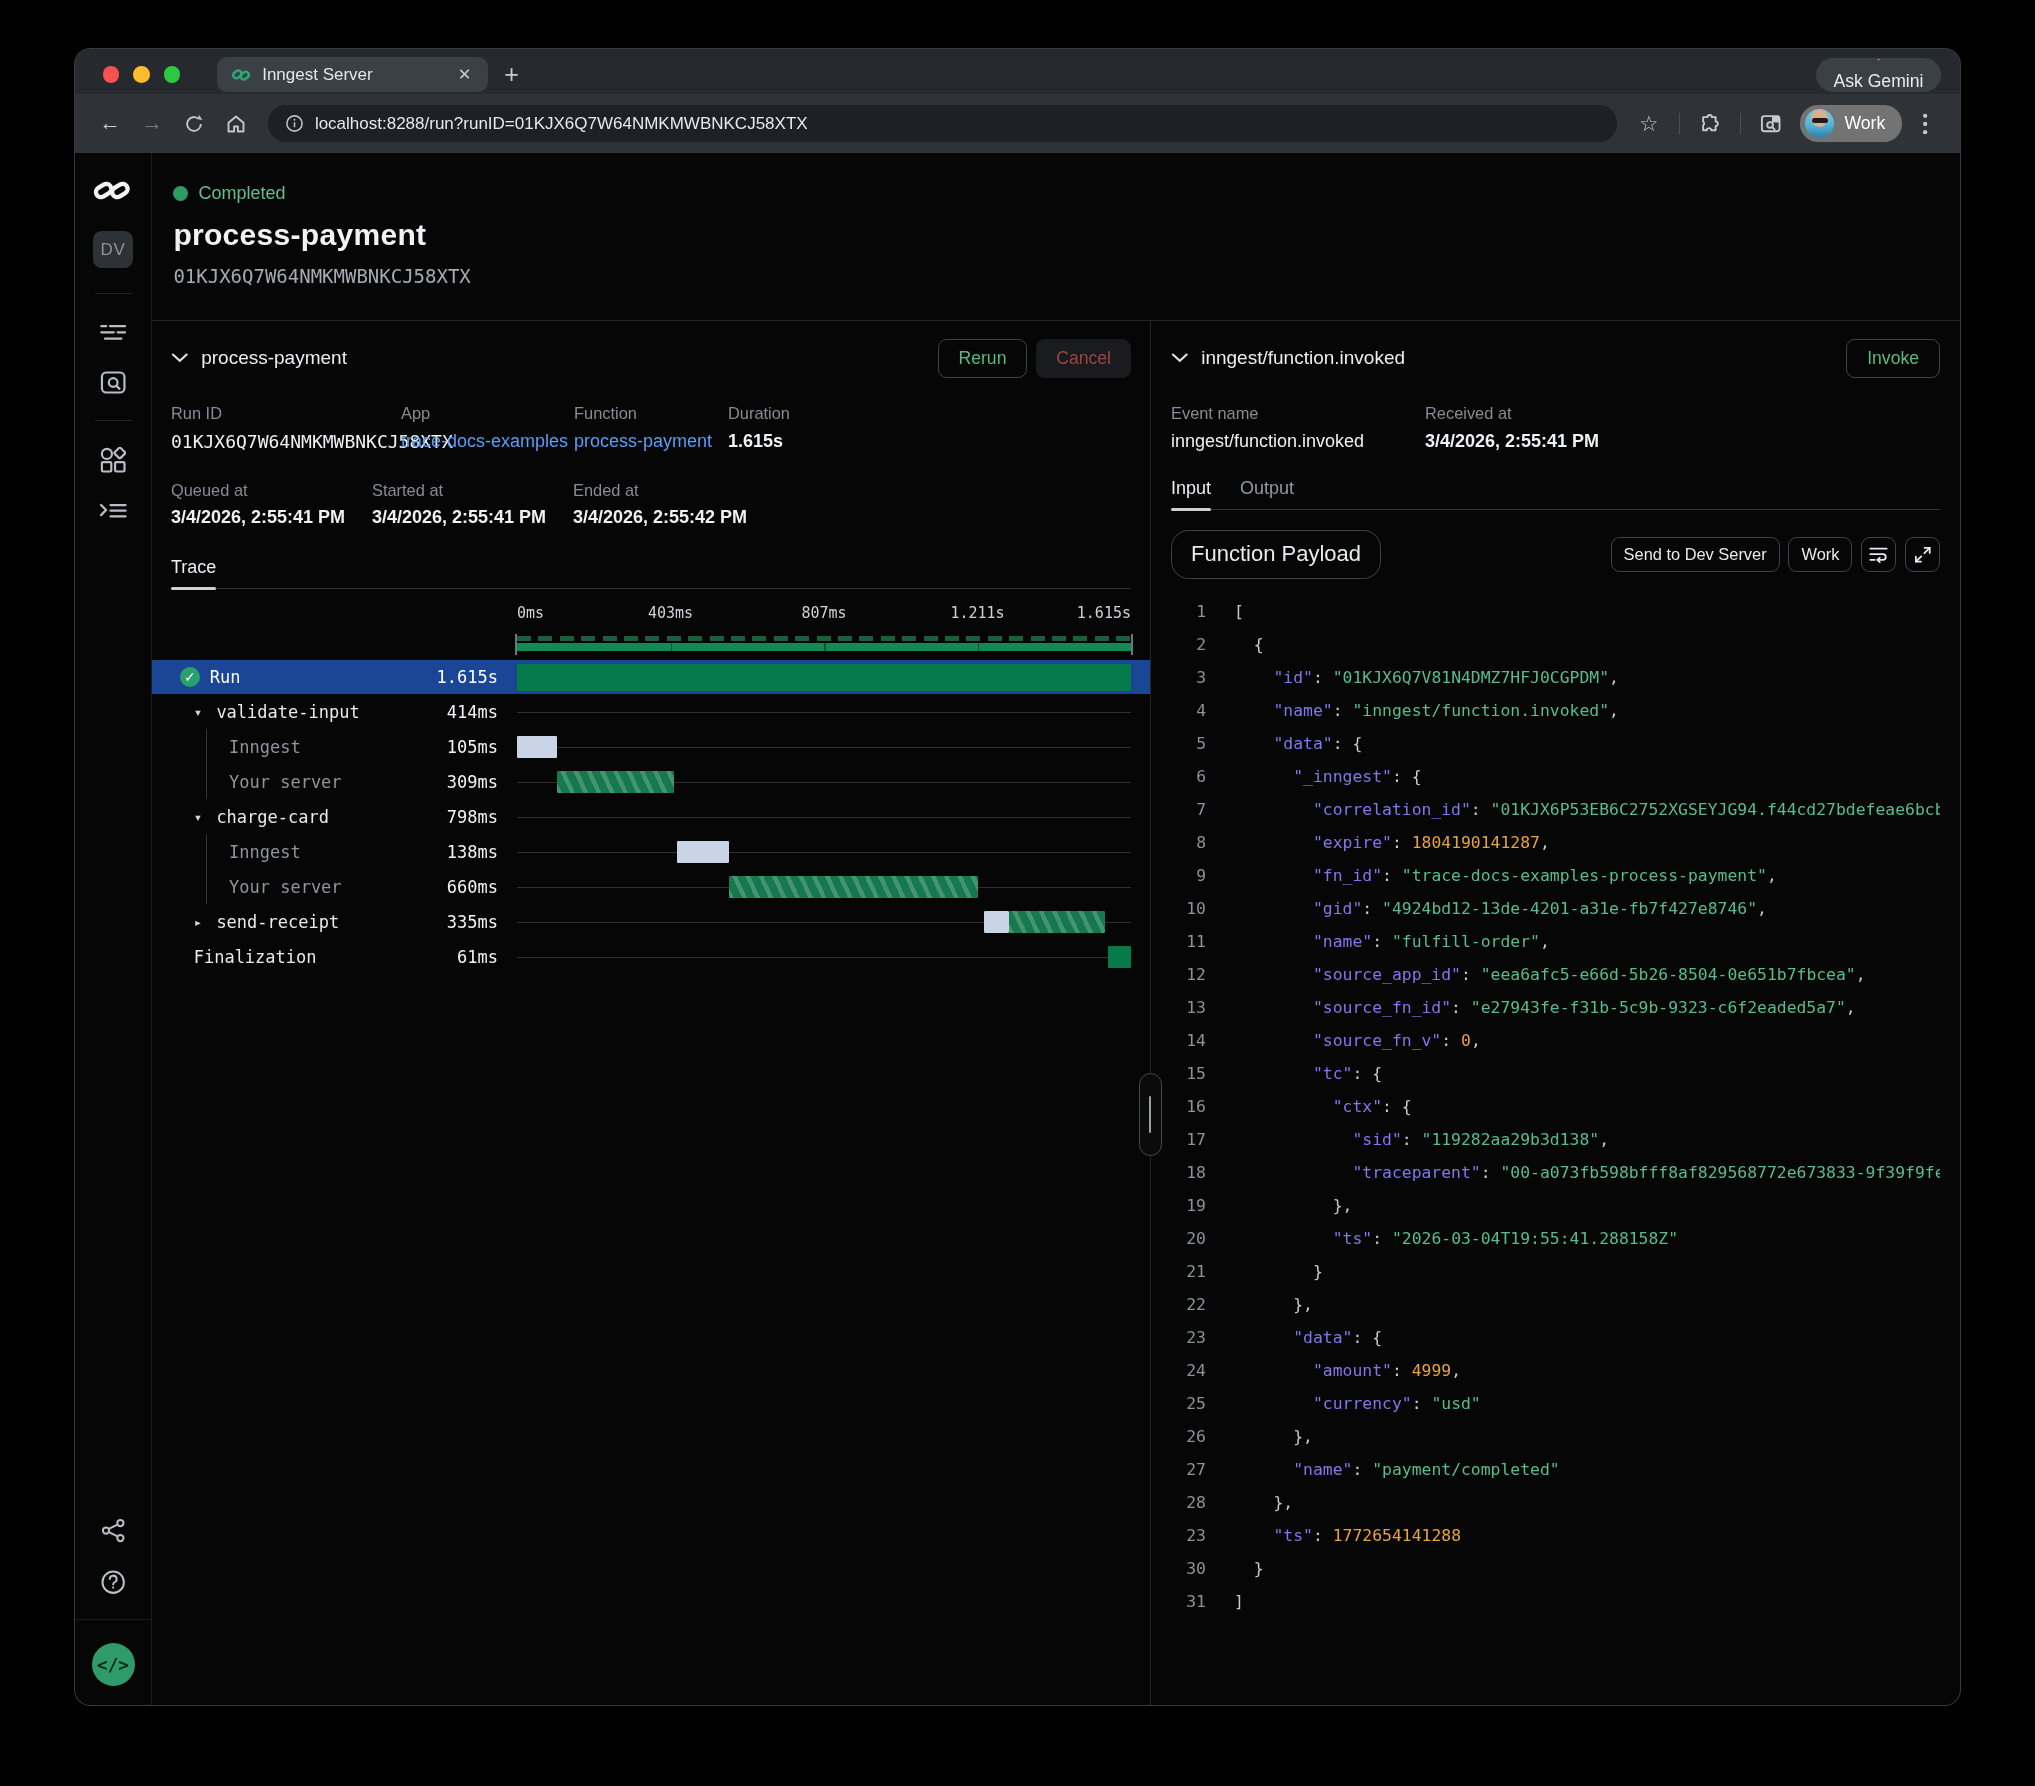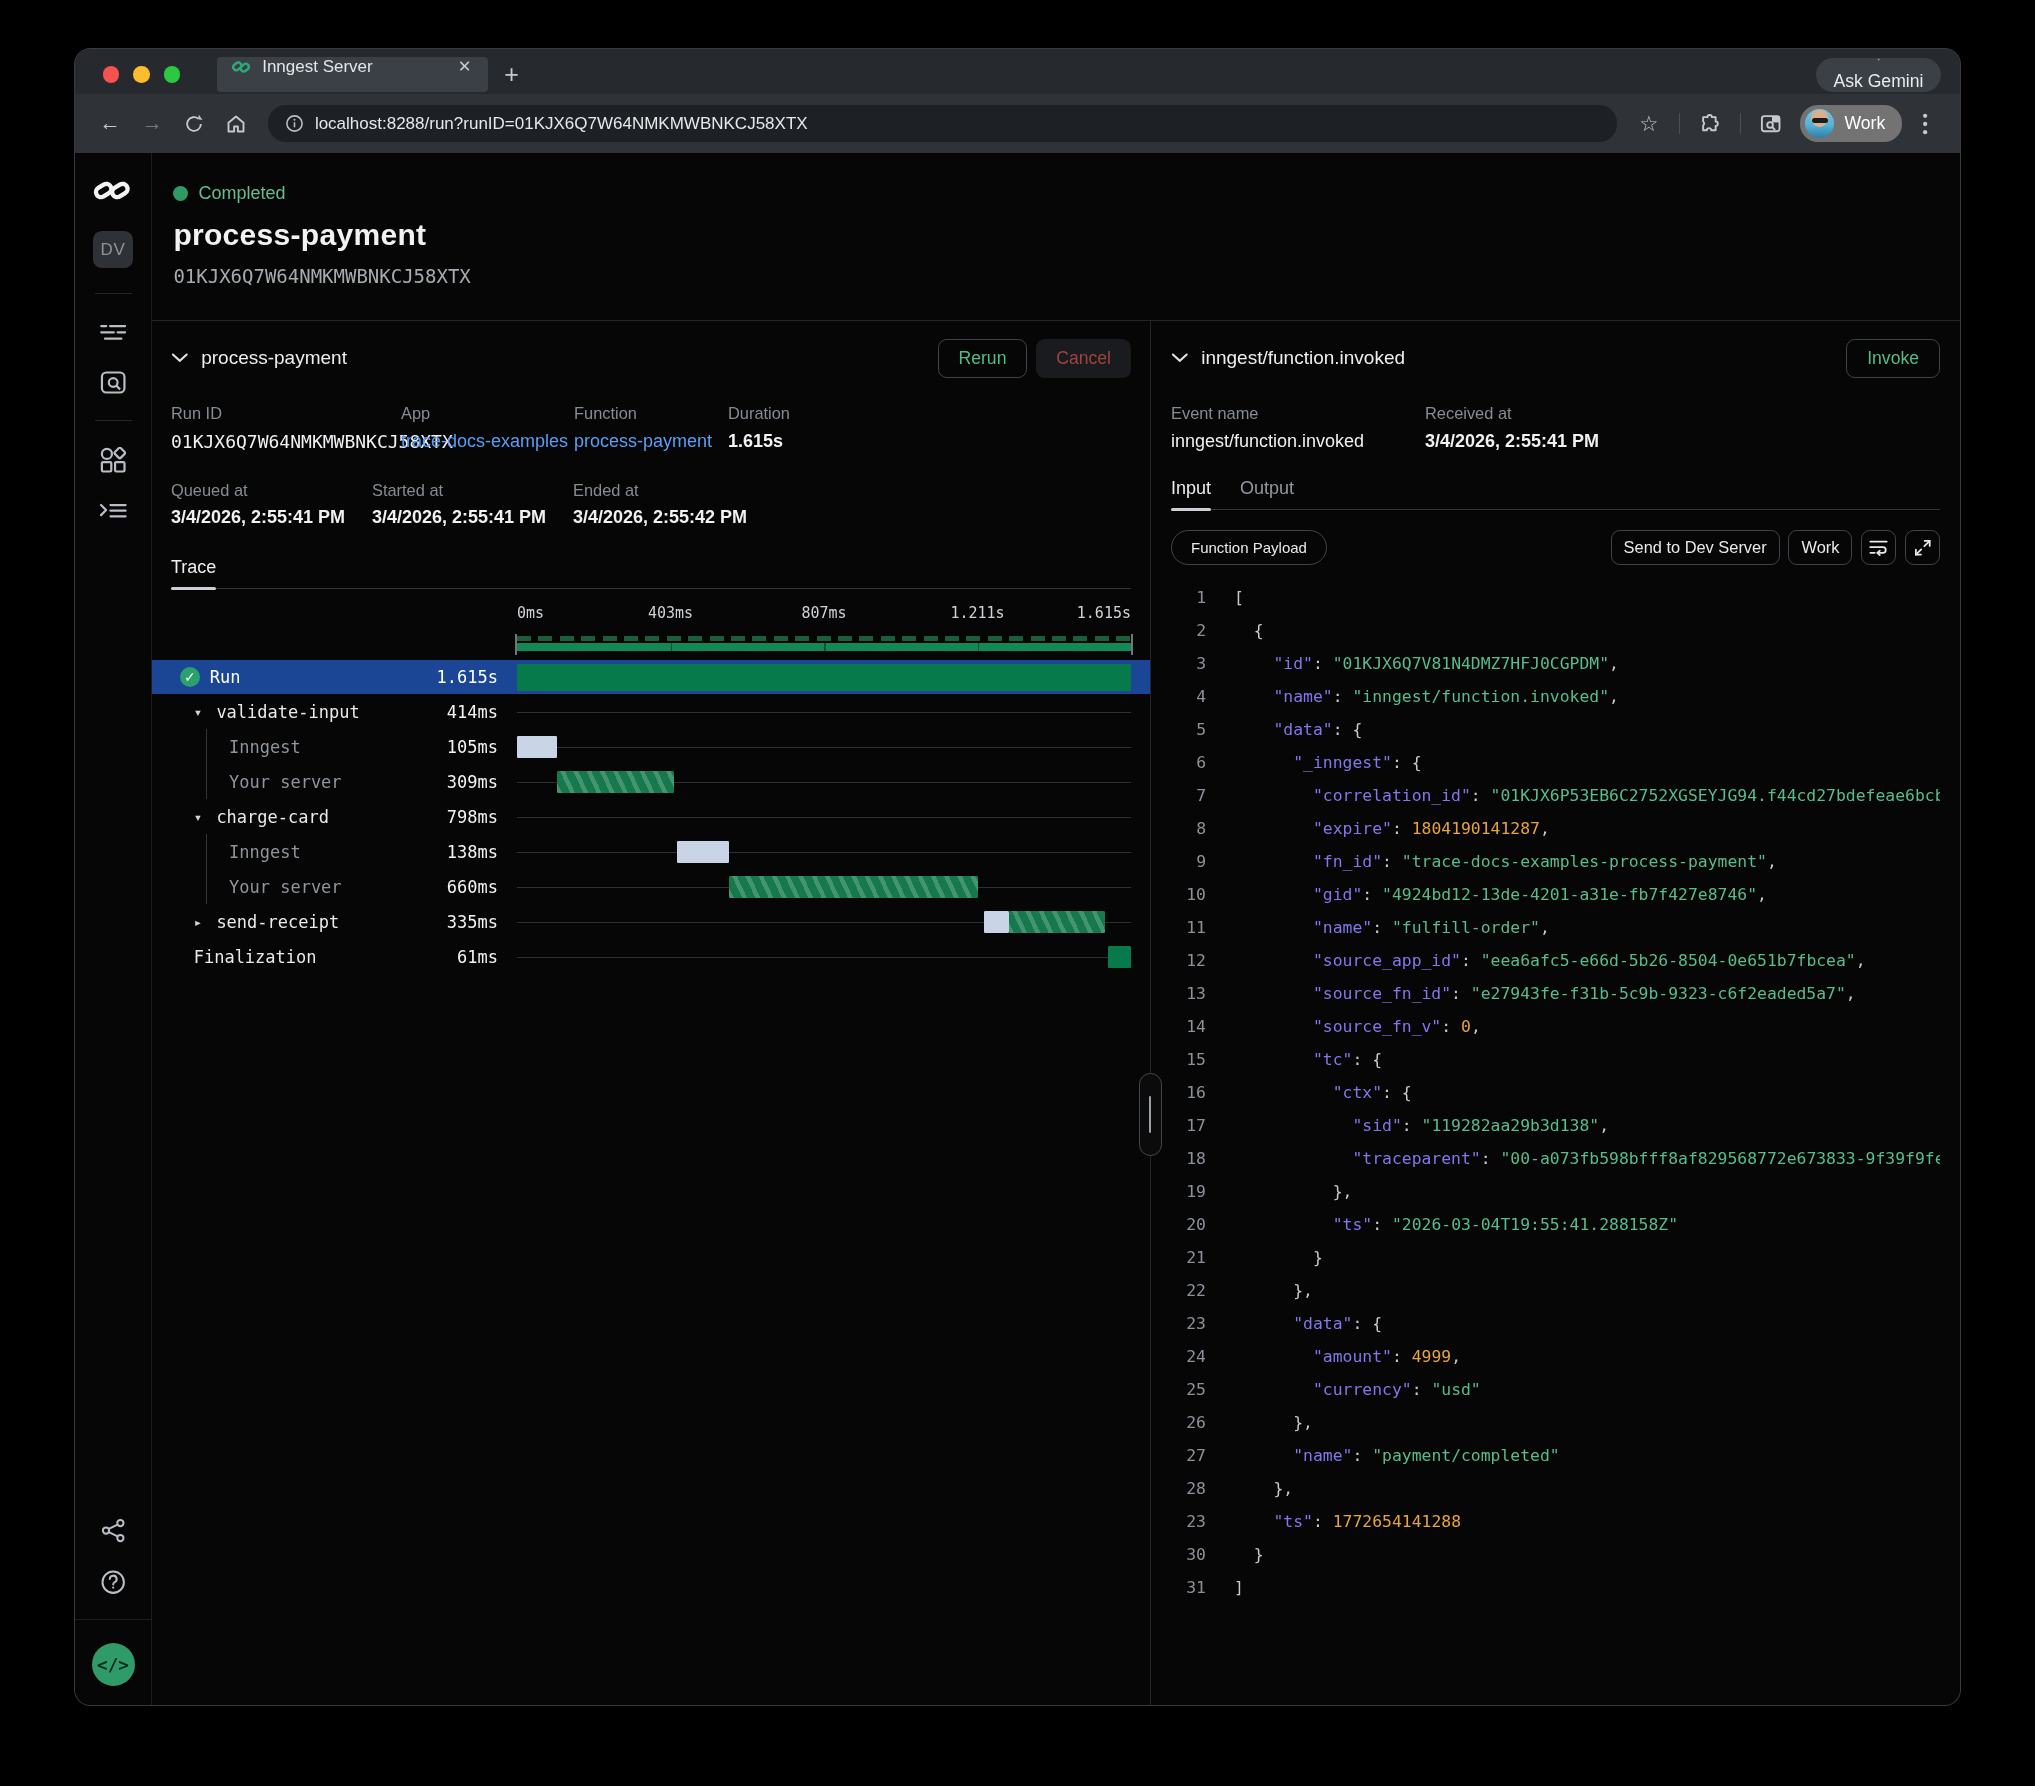--- a/index.html
+++ b/index.html
@@ -8,22 +8,22 @@
 
   
   .window { position:absolute; left:74px; top:48px; width:1887px; height:1658px;
     background:#24272c; border-radius:16.4px; overflow:hidden; border:0.6px solid rgba(255,255,255,0.09);
     display:flex; flex-direction:column; }
 
   
   .tabstrip { height:45px; background:#26292d; display:flex; align-items:center; padding:6.3px 19px 0 28px; flex:none; }
   .tl { width:16.4px; height:16.4px; border-radius:50%; margin-right:14px; flex:none; }
   .tl.red{background:#f6524f}.tl.yel{background:#fdbc2e}.tl.grn{background:#2bc840}
-  .tab { margin-left:22.7px; width:271px; height:35px; background:#3a4046; border-radius:4px;
-    display:flex; align-items:flex-start; padding:0 14px; color:#e3e5e8; font-size:17px; }
+  .tab { margin-left:22.7px; width:271px; height:35px; background:#3a4046; border-radius:10px;
+    display:flex; align-items:center; padding:0 14px; color:#e3e5e8; font-size:17px; }
   .tab .favicon { width:20px; height:20px; margin-right:11.3px; flex:none; }
   .tab .title { flex:1; white-space:nowrap; overflow:hidden; }
   .tab .close { color:#c6cace; font-size:16.4px; padding:0 2.5px; }
   .newtab { margin-left:16.4px; color:#c6cace; font-size:25px; font-weight:300; }
   .gemini { margin-left:auto; height:34px; background:#3a4046; border-radius:17px; display:flex; align-items:center;
     gap:10px; padding:0 17.6px; color:#e8eaec; font-size:17.6px;flex-direction:column; }
 
   
   .toolbar { height:59px; background:#2f3338; display:flex; align-items:center; padding:0 16.4px; gap:5px; flex:none; }
   .navbtn { width:37px; height:37px; display:flex; align-items:center; justify-content:center; font-size:21.4px; color:#c6cace; flex:none; }
@@ -119,21 +119,21 @@
   .minimap { position:absolute; left:0; right:0; top:0; height:25px; }
   .minimap .cap { position:absolute; width:1.9px; height:21.4px; top:1.3px; background:#70757b; }
   .minimap .cap.l{left:-1.9px}.minimap .cap.r{right:-1.9px}
   .minimap .dashes { position:absolute; left:0; right:0; top:3.8px; height:4.4px;
     background:repeating-linear-gradient(90deg,#1b5e3e 0 14px, transparent 14px 21.4px); }
   .minimap .mbar { position:absolute; left:0; right:0; top:10.7px; height:8.2px; background:#118a57; }
   .minimap .mtick { position:absolute; top:10.7px; width:1.9px; height:8.2px; background:#0a5436; }
 
   
   .rp-toolbar { margin-top:20px; display:flex; align-items:center; gap:8.8px; }
-  .pill { height:35px; padding:0 19px; border:1.3px solid #3f444b; border-radius:17.6px; color:#e8eaec; font-size:15px;
+  .pill { height:49px; padding:0 19px; border:1.3px solid #3f444b; border-radius:17.6px; color:#e8eaec; font-size:22px;
     display:flex; align-items:center; }
   .sbtn { height:35px; padding:0 12px; border:1.3px solid #3f444b; border-radius:8.8px; color:#e8eaec; font-size:16.4px;
     display:flex; align-items:center; }
   .ibtn { width:35px; height:35px; border:1.3px solid #3f444b; border-radius:8.8px; display:flex; align-items:center; justify-content:center; }
 
   .code { margin-top:16.4px; flex:1; overflow:hidden; }
   .cl { display:flex; height:33px; align-items:center; white-space:pre; }
   .cl .num { width:35px; flex:none; text-align:right; margin-right:28px; color:#8d929a;
     font-family:"DejaVu Sans Mono",monospace; font-size:16.4px; }
   .cl .src { font-family:"DejaVu Sans Mono",monospace; font-size:16.4px; white-space:pre; }

